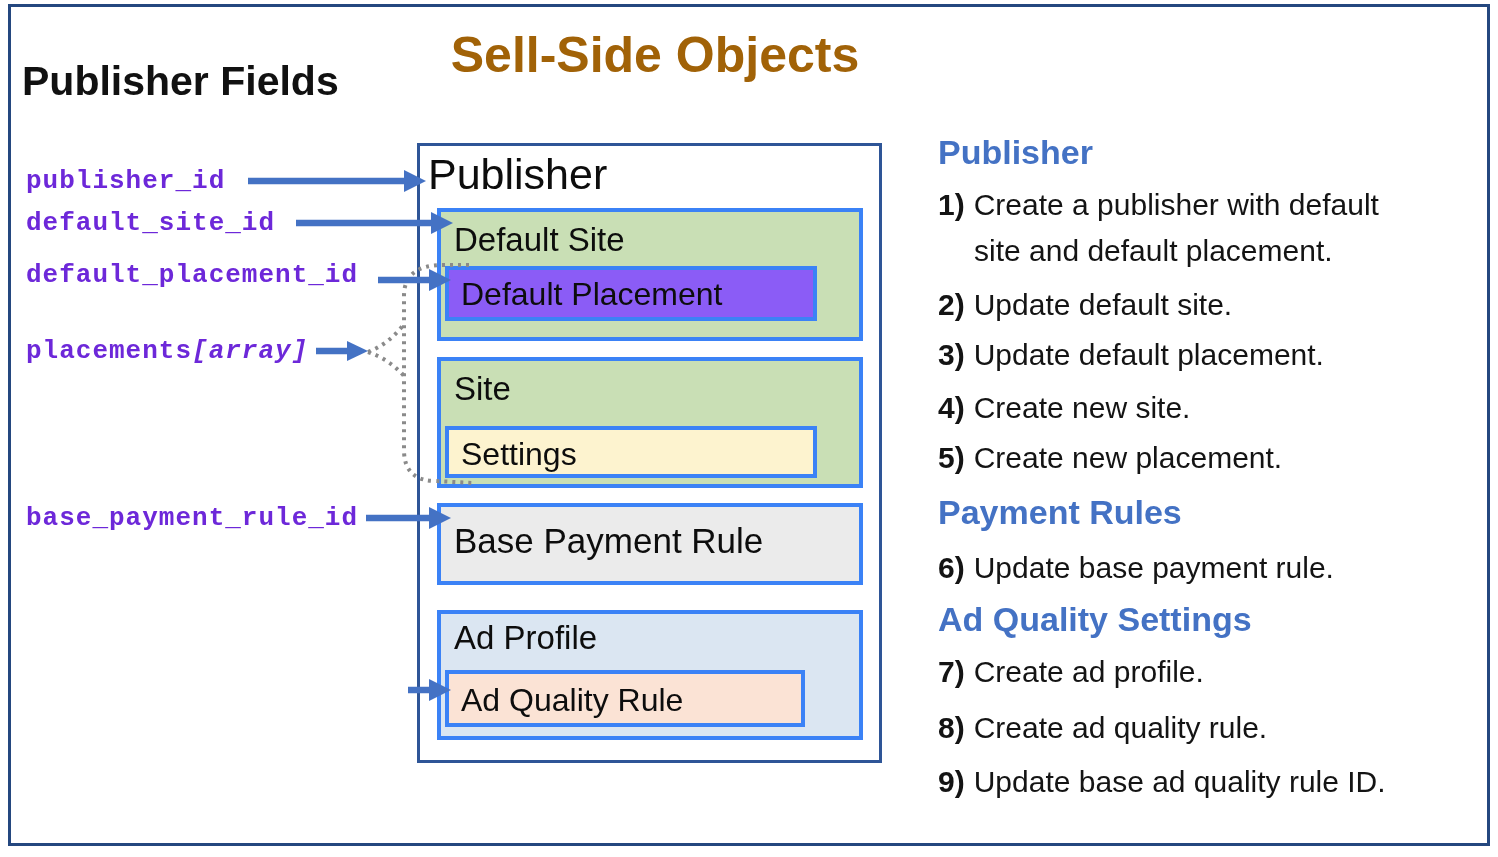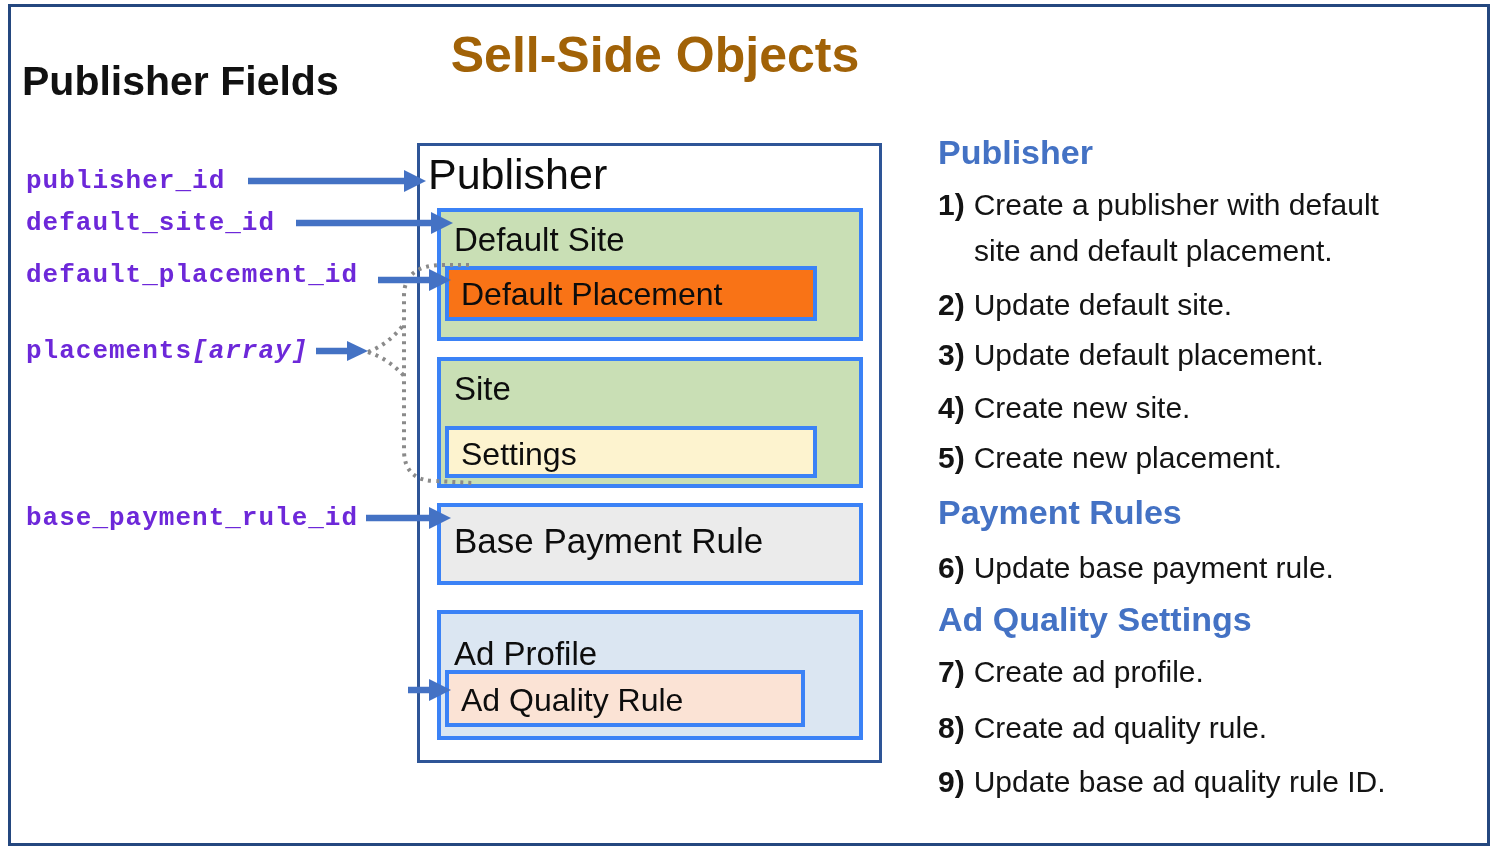--- a/index.html
+++ b/index.html
@@ -32,27 +32,27 @@
     position:absolute;left:417px;top:143px;width:459px;height:614px;
     border:3px solid #2e5597;background:#fff;
   }
   .pub-label{position:absolute;left:428px;top:150px;font-size:43px;color:#0d0d0d;white-space:nowrap;}
   .obj{position:absolute;border:4px solid #3b82f6;box-sizing:border-box;}
   .obj-label{color:#0d0d0d;white-space:nowrap;}
   #box-default-site{left:17px;top:62px;width:426px;height:133px;background:#c9dfb5;}
   #box-site{left:17px;top:211px;width:426px;height:131px;background:#c9dfb5;}
   #box-base-payment{left:17px;top:357px;width:426px;height:82px;background:#ebebeb;}
   #box-ad-profile{left:17px;top:464px;width:426px;height:130px;background:#dbe6f2;}
-  #box-default-placement{left:4px;top:54px;width:372px;height:55px;background:#f97316;}
+  #box-default-placement{left:4px;top:54px;width:372px;height:55px;background:#8b5cf6;}
   #box-placement{left:4px;top:65px;width:372px;height:52px;background:#fdf3cf;}
   #box-ad-quality{left:4px;top:56px;width:360px;height:57px;background:#fbe3d5;}
   .lbl-green{font-size:33px;padding:9px 0 0 13px;}
   .lbl-yellow{font-size:32px;padding:6px 0 0 12px;}
   .lbl-gray{font-size:35px;padding:14px 0 0 13px;}
-  .lbl-blue{font-size:33px;padding:21px 0 0 13px;}
+  .lbl-blue{font-size:33px;padding:5px 0 0 13px;}
   .lbl-orange{font-size:32px;padding:8px 0 0 12px;}
 
   
   .subhead{position:absolute;left:938px;color:#4472c4;font-weight:bold;font-size:34px;white-space:nowrap;}
   #subhead-0{top:133px;} #subhead-1{top:493px;} #subhead-2{top:600px;}
   .step{
     position:absolute;left:938px;width:548px;
     font-size:30px;line-height:46px;color:#141414;
     padding-left:36px;text-indent:-36px;
   }

